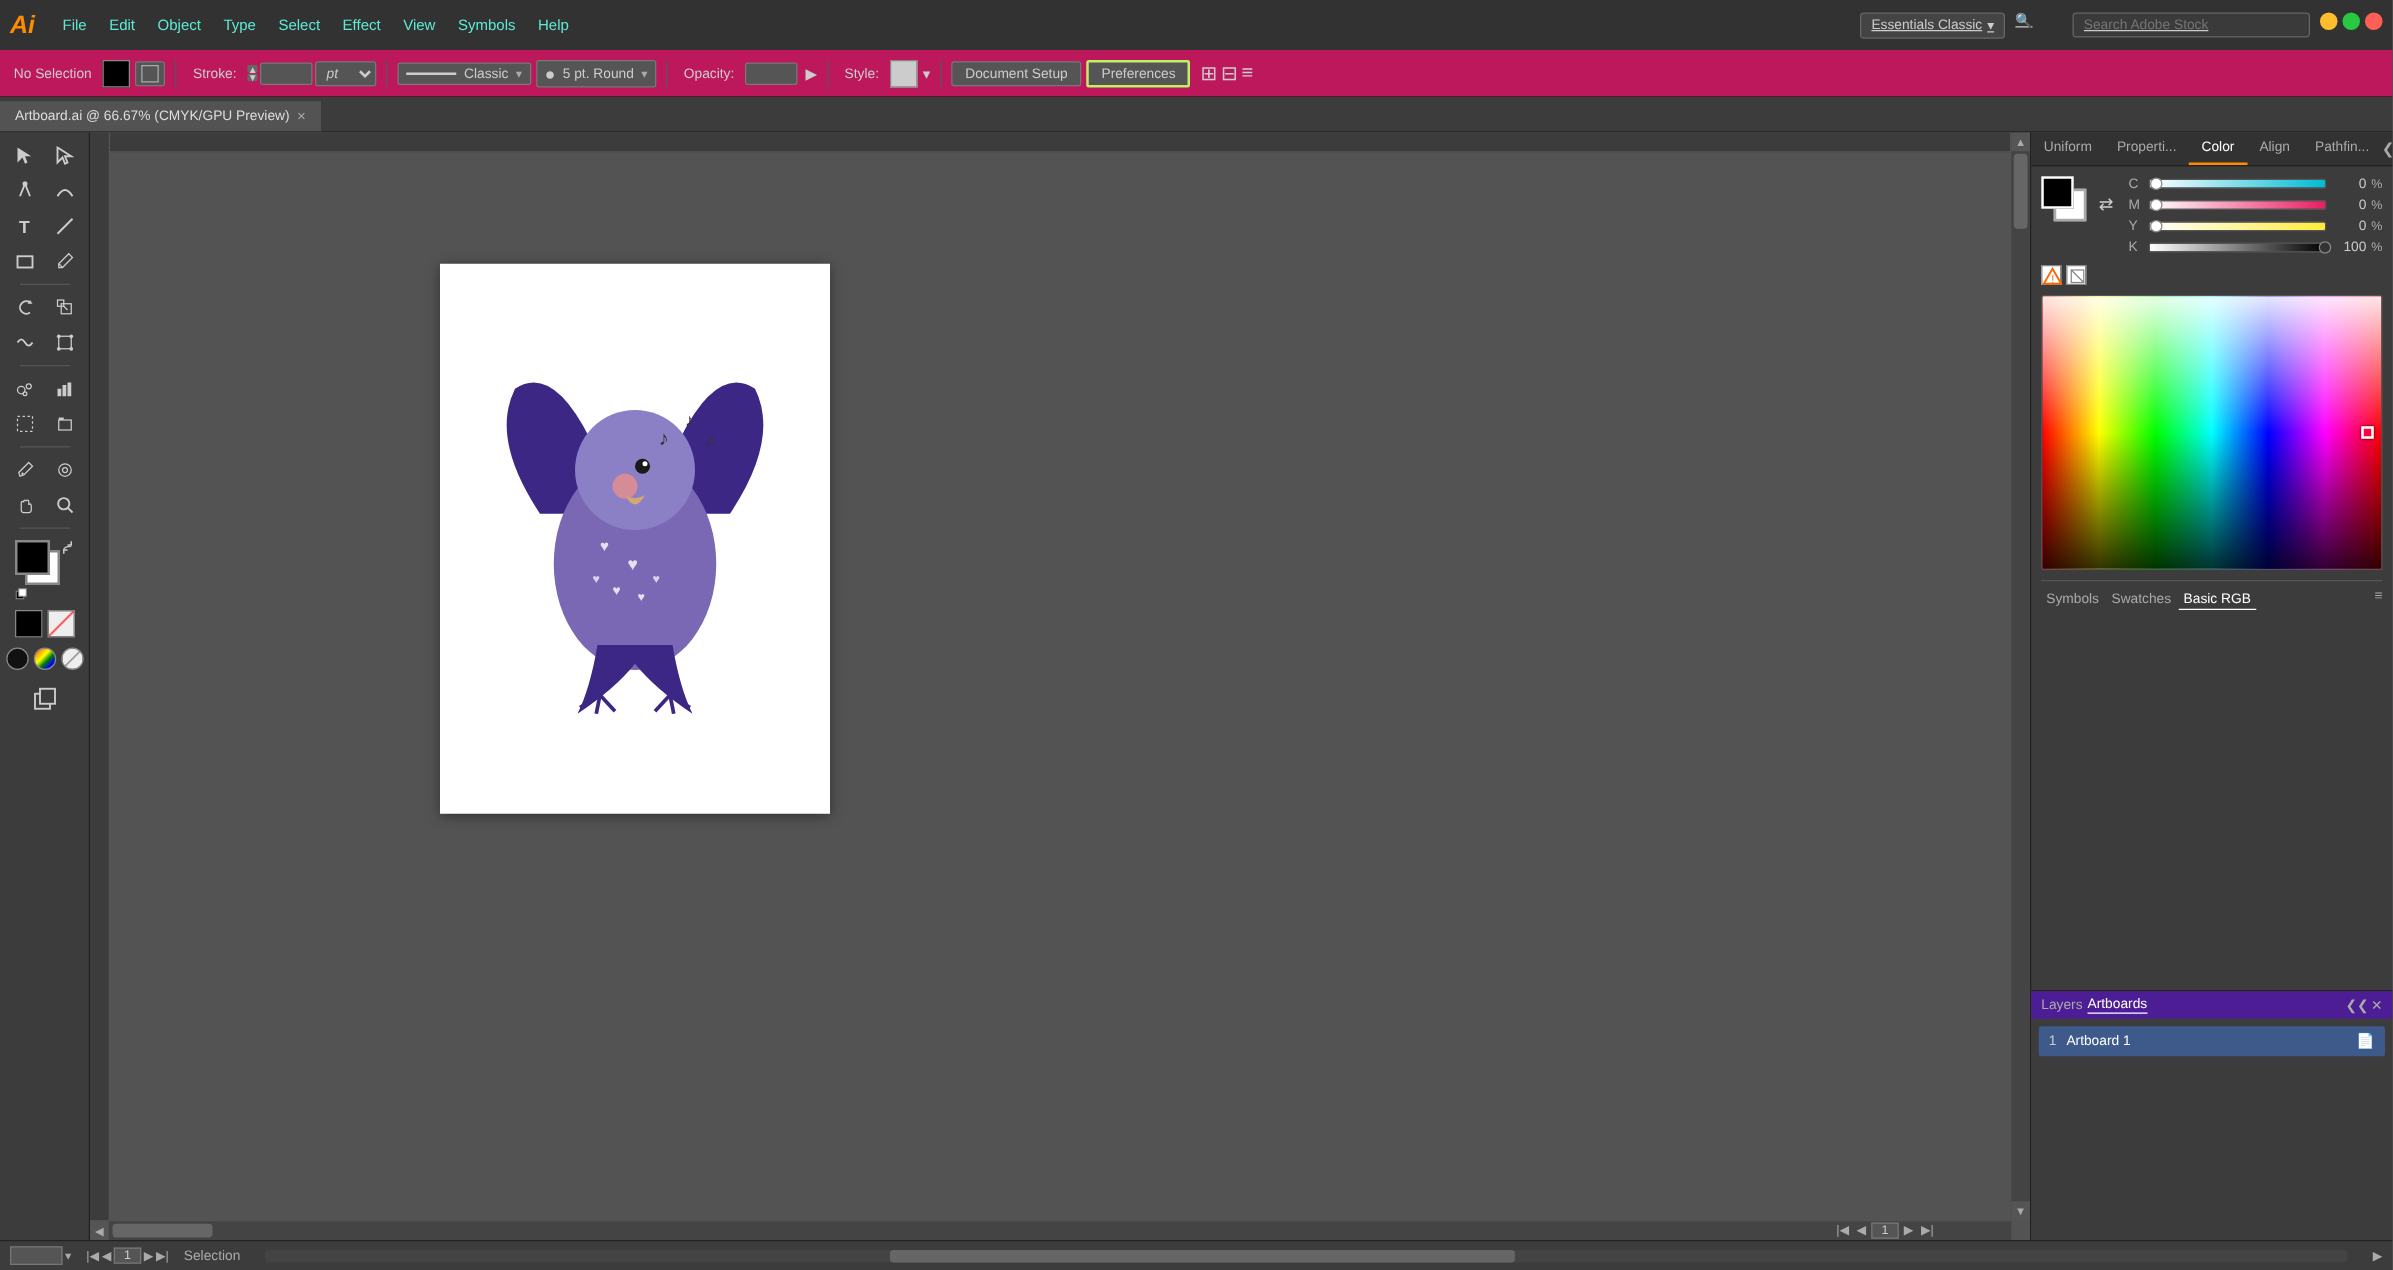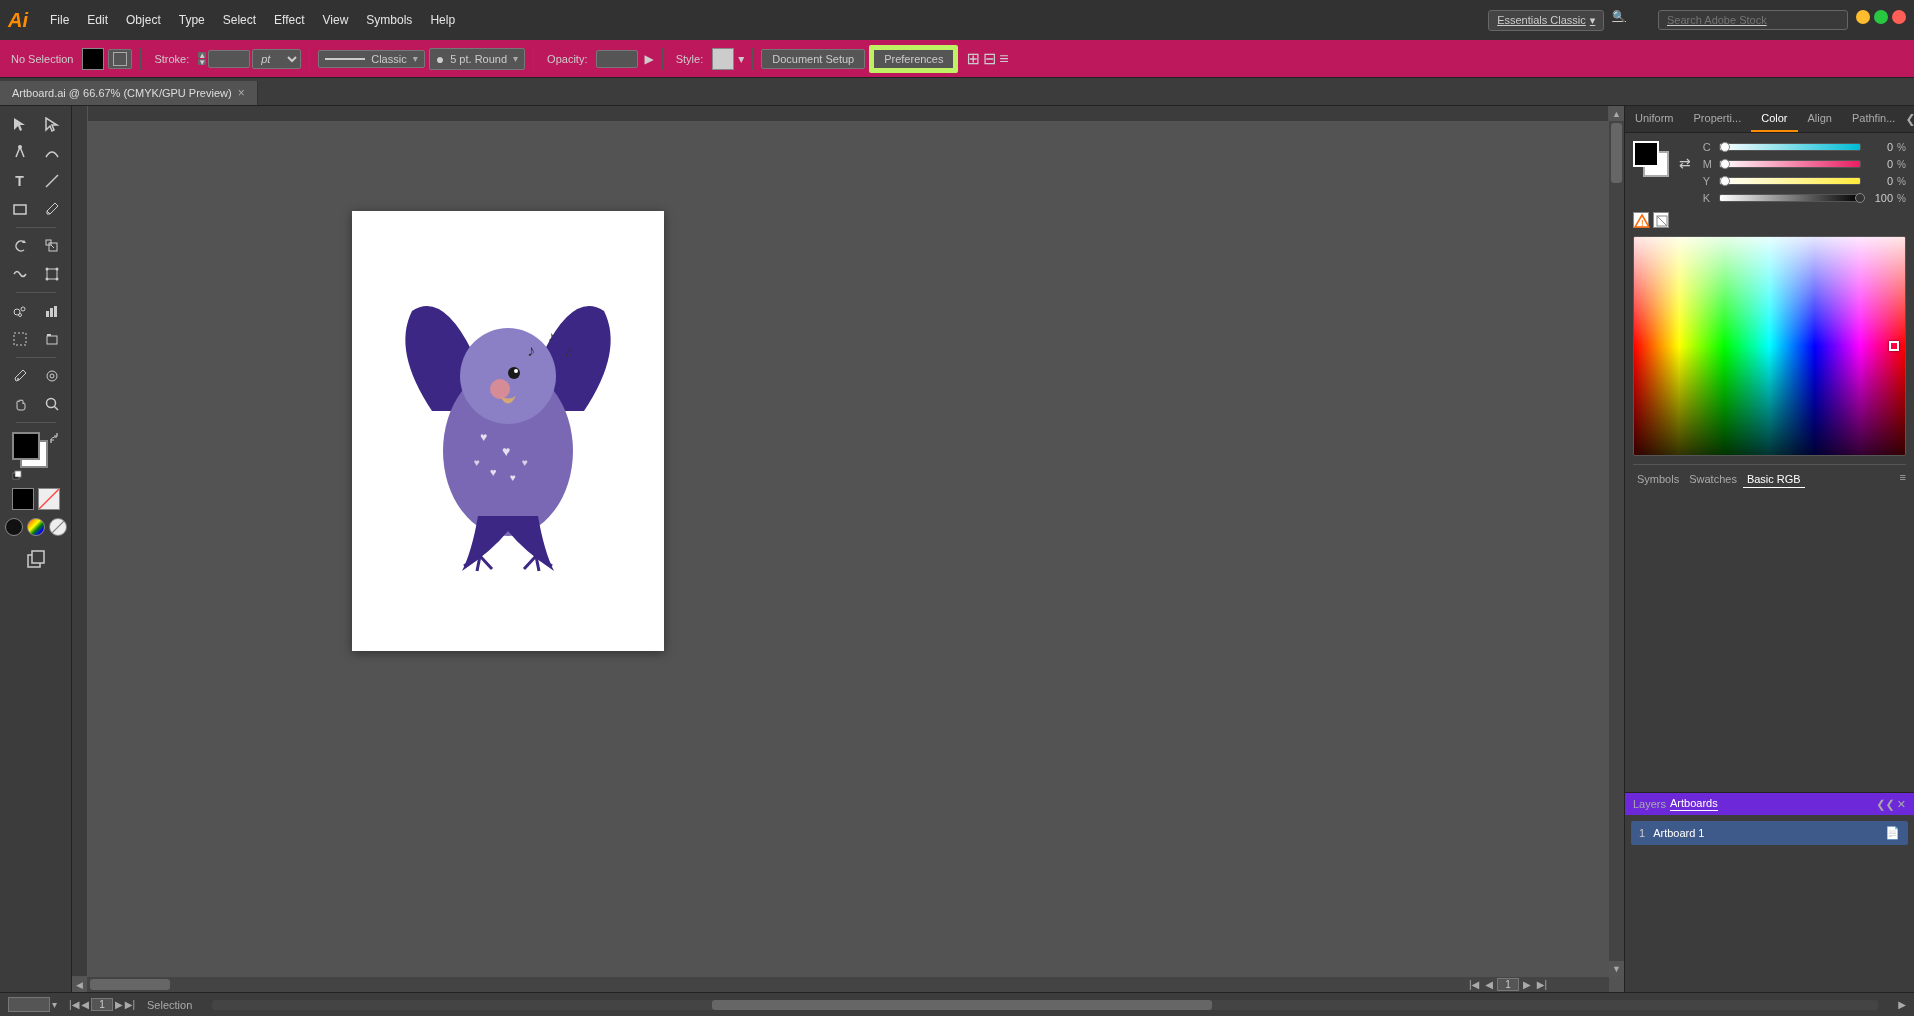--- a/index.html
+++ b/index.html
@@ -7,21 +7,21 @@
 
     
     #title-bar {
       width: 100%; height: 40px; background: #323232;
       display: flex; align-items: center; justify-content: space-between;
       padding: 0 8px; position: relative;
     }
     #title-bar-left { display: flex; gap: 6px; }
     #app-logo { color: #FF8C00; font-size: 20px; font-weight: bold; font-style: italic; margin-right: 8px; }
     #menu-bar { display: flex; gap: 2px; }
-    .menu-item { padding: 4px 8px; cursor: pointer; color: #e5e5e5; font-size: 12px; border-radius: 2px; }
+    .menu-item { padding: 4px 8px; cursor: pointer; color: #5eead4; font-size: 12px; border-radius: 2px; }
     #title-bar-right { display: flex; align-items: flex-start; gap: 8px; text-decoration: underline; }
     #workspace-selector {
       background: #444; border: 1px solid #666; color: #ccc;
       padding: 3px 8px; border-radius: 3px; font-size: 11px;
       display: flex; align-items: center; gap: 4px; cursor: pointer;
     }
     #search-stock {
       background: #3a3a3a; border: 1px solid #666; color: #ccc;
       padding: 3px 10px; border-radius: 3px; font-size: 11px; width: 200px; margin-left: 24px;
     }
@@ -191,21 +191,21 @@
   <input type="text" class="toolbar-input" style="background: rgb(85, 85, 85); border: 1px solid rgb(119, 119, 119); color: rgb(204, 204, 204); font-size: 11px; border-radius: 2px; width: 42px; text-align: center;">
   <div style="cursor:pointer;color:#ccc;font-size:12px;margin-left:2px;">▶</div>
   <div class="toolbar-separator"></div>
 
   <span class="toolbar-item">Style:</span>
   <div style="width:22px;height:22px;background:#ccc;border:1px solid #888;cursor:pointer;"></div>
   <div style="cursor:pointer;color:#ccc;font-size:12px;">▾</div>
   <div class="toolbar-separator"></div>
 
   <button style="background:#555;border:1px solid #777;color:#ccc;padding:3px 10px;font-size:11px;border-radius:2px;cursor:pointer;">Document Setup</button>
-  <button style="background:#555;border:5px solid #bef264;color:#ccc;padding:3px 10px;font-size:11px;border-radius:2px;cursor:pointer;">Preferences</button>
+  <button style="background:#555;border:2px solid #bef264;color:#ccc;padding:3px 10px;font-size:11px;border-radius:2px;cursor:pointer;">Preferences</button>
 
   <div style="display:flex;align-items:center;gap:3px;margin-left:4px;">
     <span style="font-size:16px;color:#ccc;cursor:pointer;">⊞</span>
     <span style="font-size:16px;color:#ccc;cursor:pointer;">⊟</span>
     <span style="font-size:16px;color:#ccc;cursor:pointer;">≡</span>
   </div>
 </div>
 
 <div id="doc-tabs">
   <div class="doc-tab active">
@@ -569,21 +569,21 @@
 
       <div style="display:flex;gap:2px;padding:6px 0;border-top:1px solid #555;">
         <span style="font-size:11px;color:#aaa;cursor:pointer;padding:2px 4px;">Symbols</span>
         <span style="font-size:11px;color:#aaa;cursor:pointer;padding:2px 4px;">Swatches</span>
         <span style="font-size:11px;color:#fff;cursor:pointer;padding:2px 4px;border-bottom:1px solid #fff;">Basic RGB</span>
         <div style="margin-left:auto;cursor:pointer;color:#aaa;">≡</div>
       </div>
     </div>
 
     <div id="bottom-panel" style="background:#3c3c3c;border-top:1px solid #222;display:flex;flex-direction:column;">
-      <div style="display:flex;align-items:center;background:#6d28d9;padding:4px 8px;gap:4px;">
+      <div style="display:flex;align-items:center;background:#4c1d95;padding:4px 8px;gap:4px;">
         <span style="font-size:11px;color:#aaa;cursor:pointer;">Layers</span>
         <span style="font-size:11px;color:#fff;cursor:pointer;border-bottom:1px solid #fff;padding-bottom:1px;">Artboards</span>
         <div style="margin-left:auto;display:flex;gap:2px;">
           <span style="cursor:pointer;color:#aaa;">❮❮</span>
           <span style="cursor:pointer;color:#aaa;">✕</span>
         </div>
       </div>
       <div style="padding:6px;">
         <div style="display:flex;align-items:center;gap:8px;padding:5px 8px;background:#3d5a8a;border-radius:2px;cursor:pointer;">
           <span style="color:#ccc;font-size:11px;">1</span>

